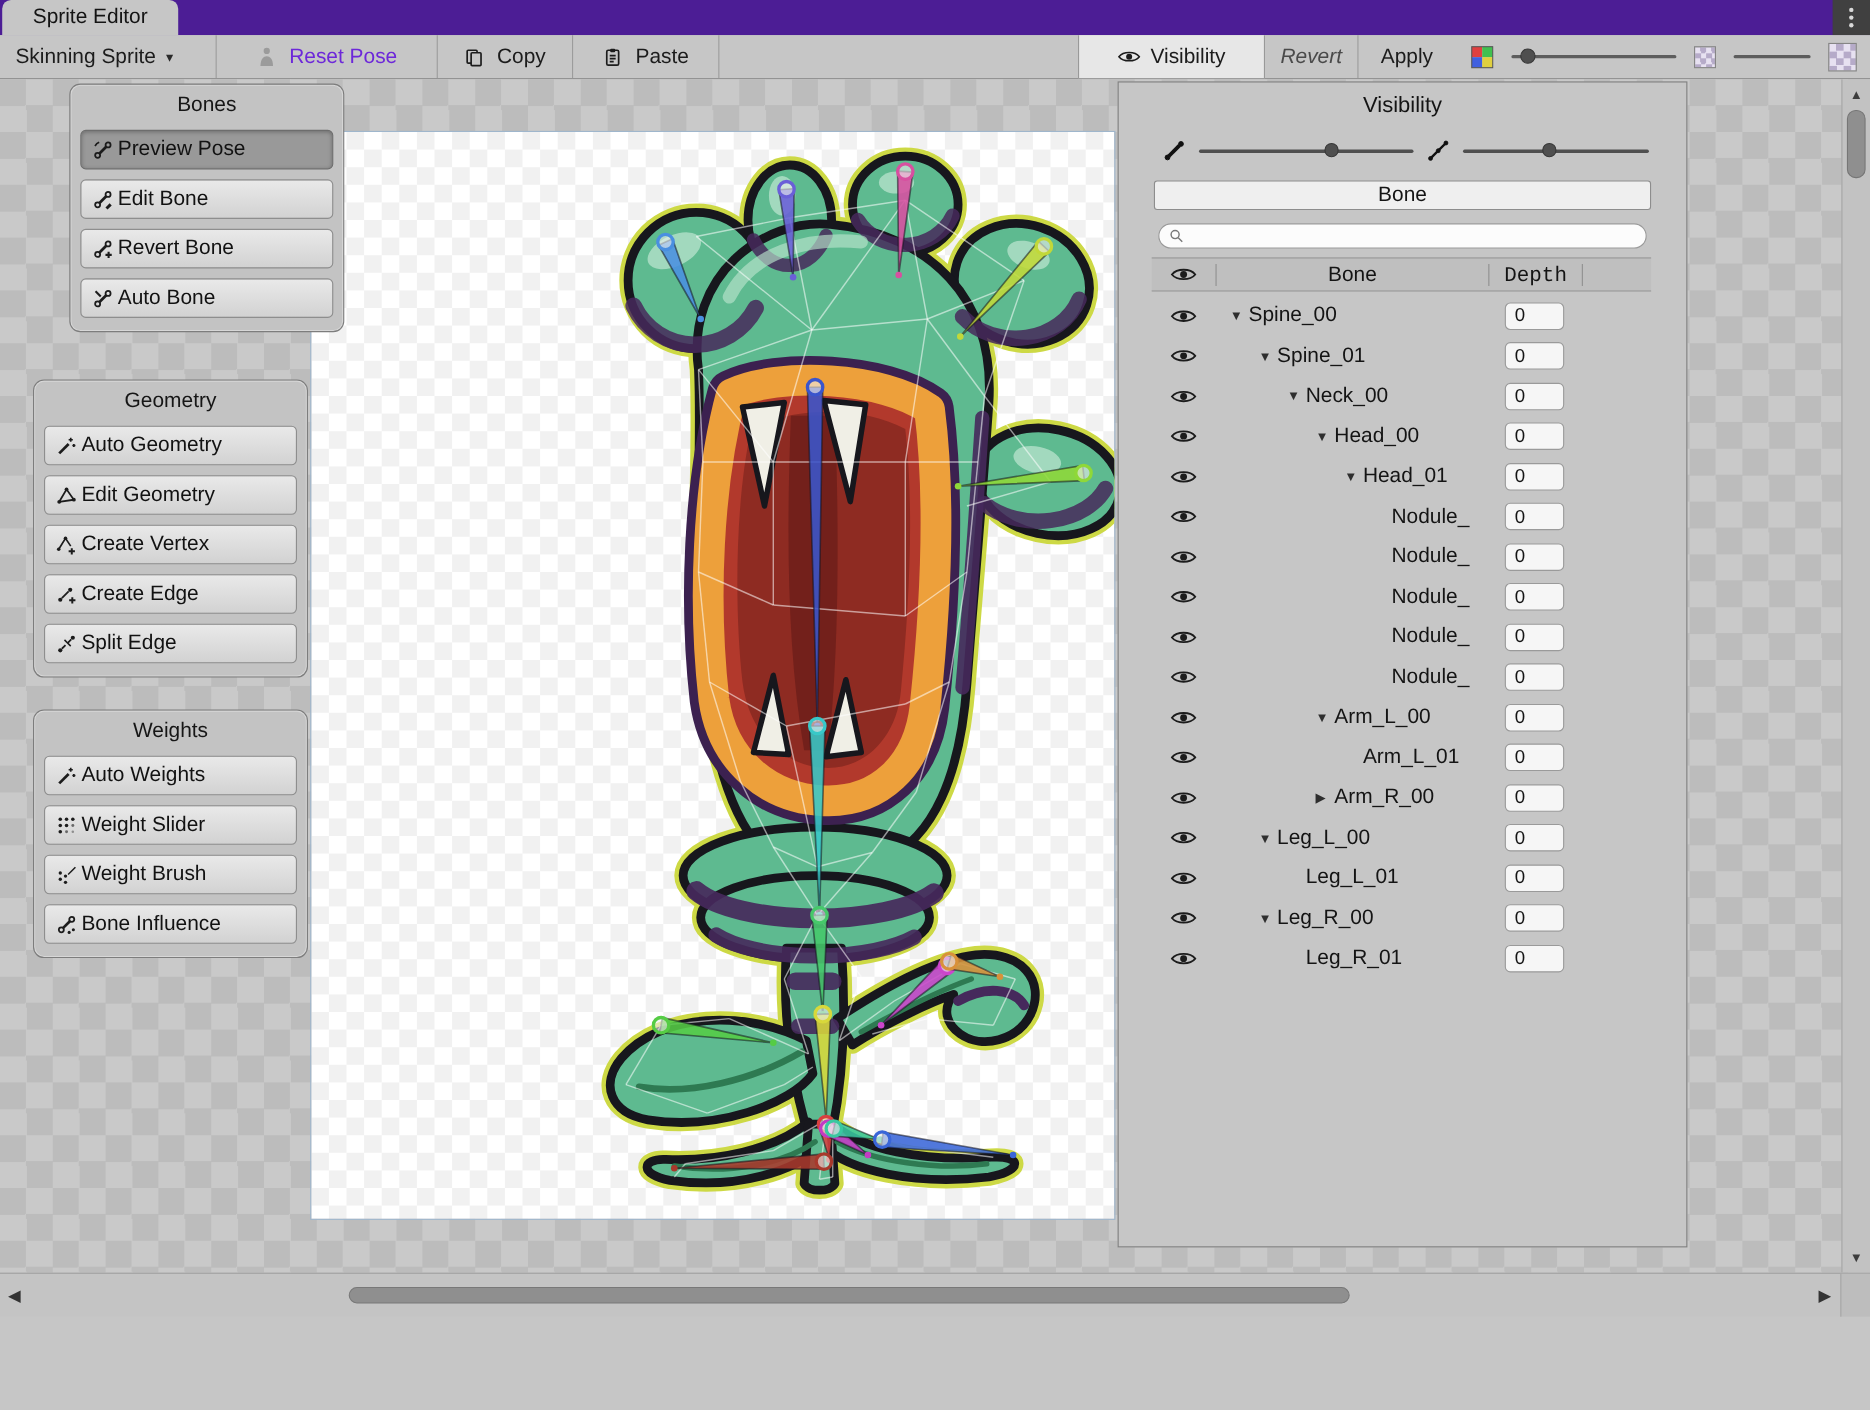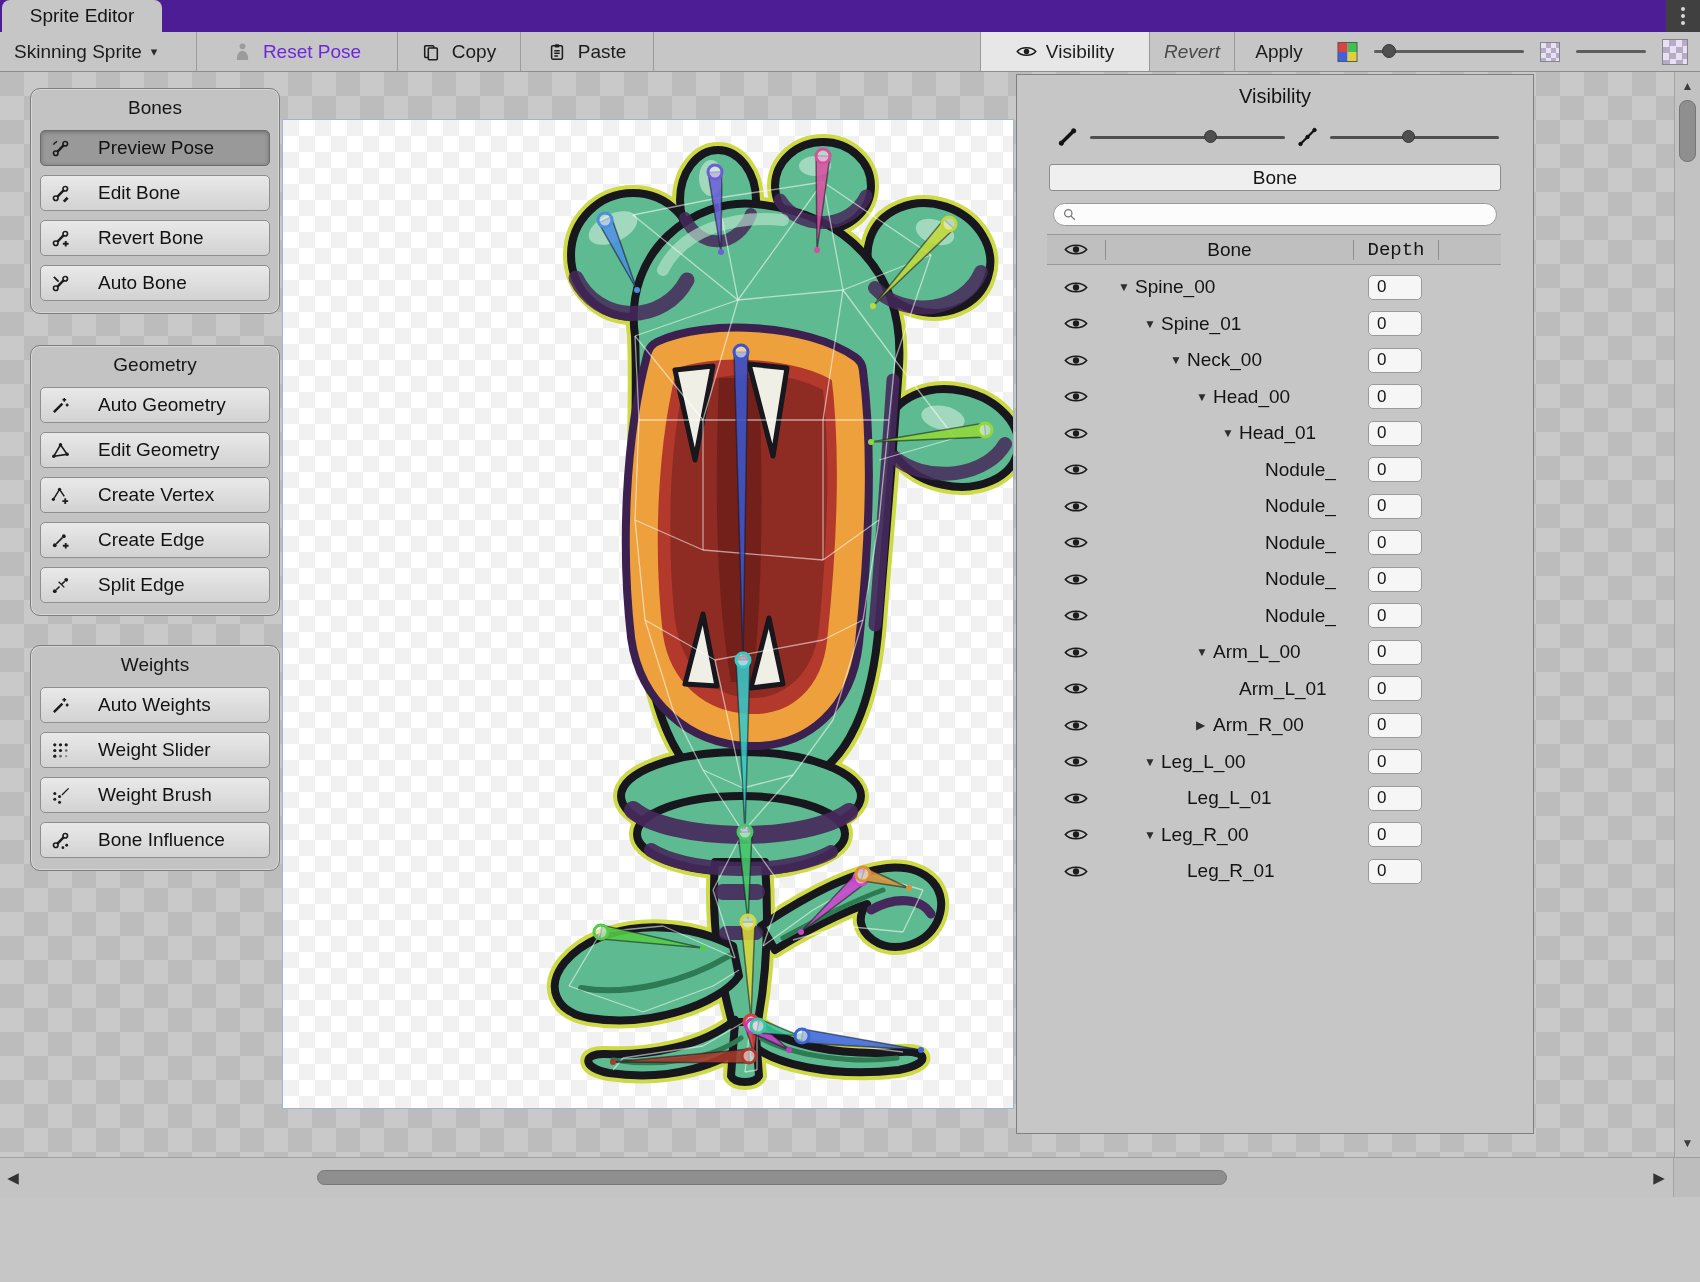--- a/index.html
+++ b/index.html
@@ -45,25 +45,25 @@
   
   .main { position:absolute; left:0; top:72px; width:1700px; height:1085px; overflow:hidden;
           background:repeating-conic-gradient(#c9c9c9 0% 25%, #bcbcbc 0% 50%) 0 0/48px 48px; }
   .canvas { position:absolute; left:283px; top:48px; width:730px; height:988px;
           background:repeating-conic-gradient(#ffffff 0% 25%, #f1f1f1 0% 50%) 0 0/32px 32px;
           outline:1px solid #9fb6cc; }
   .canvas svg { position:absolute; inset:0; width:100%; height:100%; }
   
   .panel { position:absolute; left:30px; width:250px; background:#c3c3c3;
            border:1px solid #7d7d7d; border-radius:10px; box-shadow:inset 0 0 0 1px #d7d7d7; }
-  #panel-bones { top:16px; } #panel-geometry { top:273px; } #panel-weights { top:573px; }
+  #panel-bones { top:4px;margin-left:33px; } #panel-geometry { top:273px; } #panel-weights { top:573px; }
   .panel-title { text-align:center; font-size:19px; color:#161616; padding:8px 0 3px; }
   .panel-items { display:flex; flex-direction:column; gap:9px; padding:8px 9px 12px; }
   .tool-btn { height:36px; background:linear-gradient(#e9e9e9,#d2d2d2); border:1px solid #8e8e8e;
-              border-radius:5px; display:flex; align-items:center; gap:26px; padding:0 10px;
+              border-radius:5px; display:flex; align-items:center; gap:2px; padding:0 10px;
               font-size:19px; color:#121212; }
   .tool-btn.selected { background:#999; border-color:#6d6d6d; box-shadow:inset 0 1px 4px rgba(0,0,0,.3); }
   .tool-icon { width:21px; display:flex; align-items:center; }
   
   .vis-panel { position:absolute; left:1016px; top:2px; width:518px; height:1060px;
                background:#c6c6c6; border:1px solid #7f7f7f; }
   .vis-title { text-align:center; font-size:20px; padding-top:10px; }
   .vis-sliders { display:flex; align-items:center; gap:12px; padding:18px 34px 14px 40px; }
   .vslider { position:relative; height:3px; background:#4f4f4f; border-radius:2px; flex:1; }
   .vslider .knob { top:-6px; width:13px; height:13px; }

